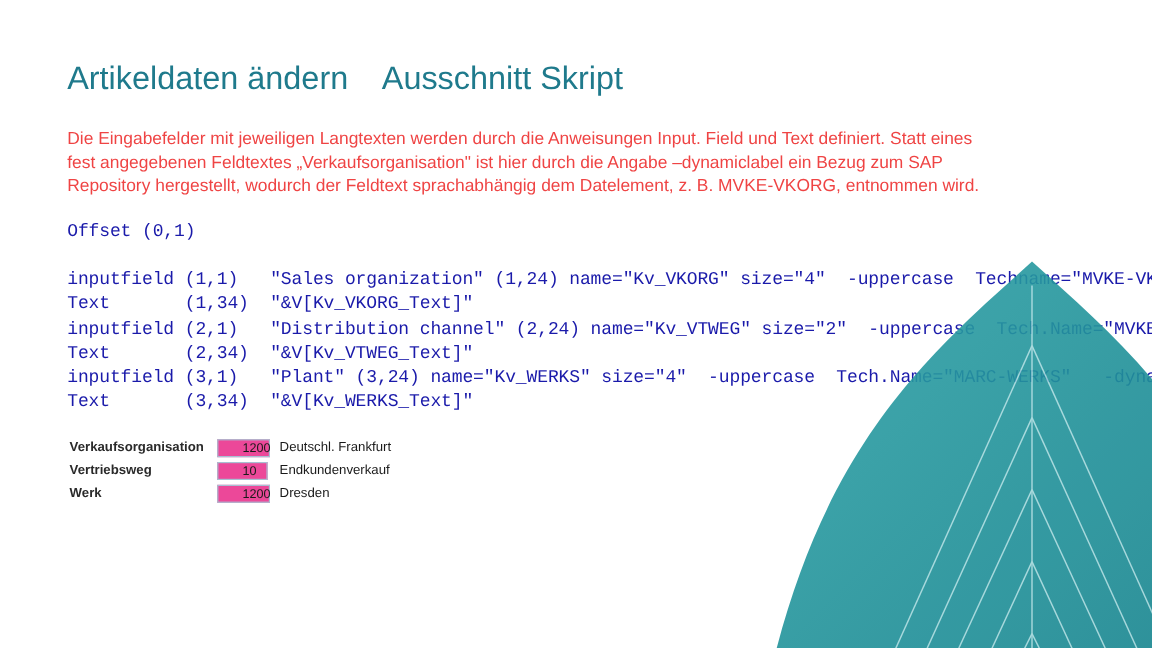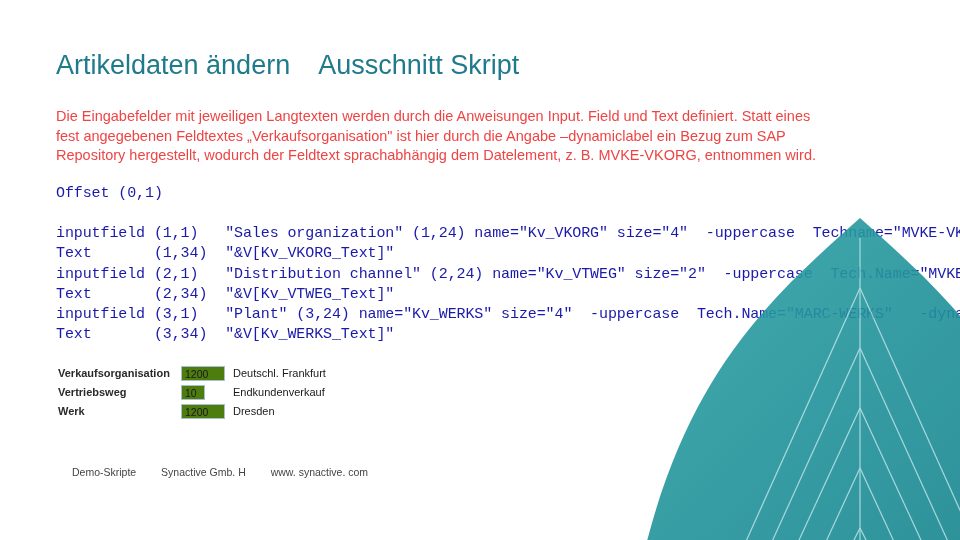--- a/index.html
+++ b/index.html
@@ -4,21 +4,21 @@
 <style>
   html,body{margin:0;padding:0;width:960px;height:540px;background:#fff;font-family:"Segoe UI",Tahoma,sans-serif;color:#333;overflow:hidden;}
   .slide{position:relative;width:960px;height:508px;padding:50px 56px 30px 56px;box-sizing:border-box;}
   .title{font-size:27px;color:#1f7a8c;font-weight:400;letter-spacing:0;margin-bottom:26px;}
   .title .gap{display:inline-block;width:28px;}
   .desc{font-size:14.5px;line-height:1.35;color:#ef4444;max-width:760px;margin-bottom:18px;}
   .code{font-family:"Courier New",monospace;font-size:15px;line-height:1.35;color:#1a1aaa;white-space:pre;margin-bottom:18px;letter-spacing:-0.1px;}
   .fields{border-collapse:collapse;font-size:11px;}
   .fields td{padding:2px 6px 2px 2px;vertical-align:middle;}
   .lbl{font-weight:600;color:#2a2a2a;width:115px;margin-left:21px;}
-  .inp{display:inline-block;background:#4d7c0f;border:1px solid #a8bfd2;height:15px;line-height:15px;box-sizing:border-box;font-size:10.5px;padding:0 3px;color:#1a1a1a;}
+  .inp{display:inline-block;background:#ec4899;border:1px solid #a8bfd2;height:15px;line-height:15px;box-sizing:border-box;font-size:10.5px;padding:0 20px;color:#1a1a1a;}
   .inp.w1{width:44px;}
   .inp.w2{width:24px;}
   .txtcell{color:#1a1a1a;padding-left:18px;font-size:11px;}
   .footer{position:absolute;bottom:30px;left:72px;font-size:10.5px;color:#444;}
   .footer span{margin-right:22px;}
   .leaf{position:absolute;right:-160px;bottom:-210px;width:520px;height:520px;pointer-events:none;opacity:0.9;}
   .leaf svg{width:100%;height:100%;}
 </style>
 </head>
 <body>
@@ -52,25 +52,20 @@
           <td class="txtcell">Endkundenverkauf</td>
         </tr>
         <tr>
           <td class="lbl">Werk</td>
           <td><span class="inp w1">1200</span></td>
           <td class="txtcell">Dresden</td>
         </tr>
       </tbody>
   </table>
 
-  <div class="footer">
-    <span>Demo-Skripte</span>
-    <span>Synactive Gmb. H</span>
-    <span>www. synactive. com</span>
-  </div>
 
   <div class="leaf">
     <svg viewBox="0 0 520 520">
       <defs>
         <linearGradient id="g1" x1="0" y1="0" x2="1" y2="1">
           <stop offset="0" stop-color="#2fa3a8"></stop>
           <stop offset="1" stop-color="#0e7a86"></stop>
         </linearGradient>
       </defs>
       <path d="M260 20 C360 110 470 200 500 500 L20 500 C50 200 160 110 260 20 Z" fill="url(#g1)"></path>

